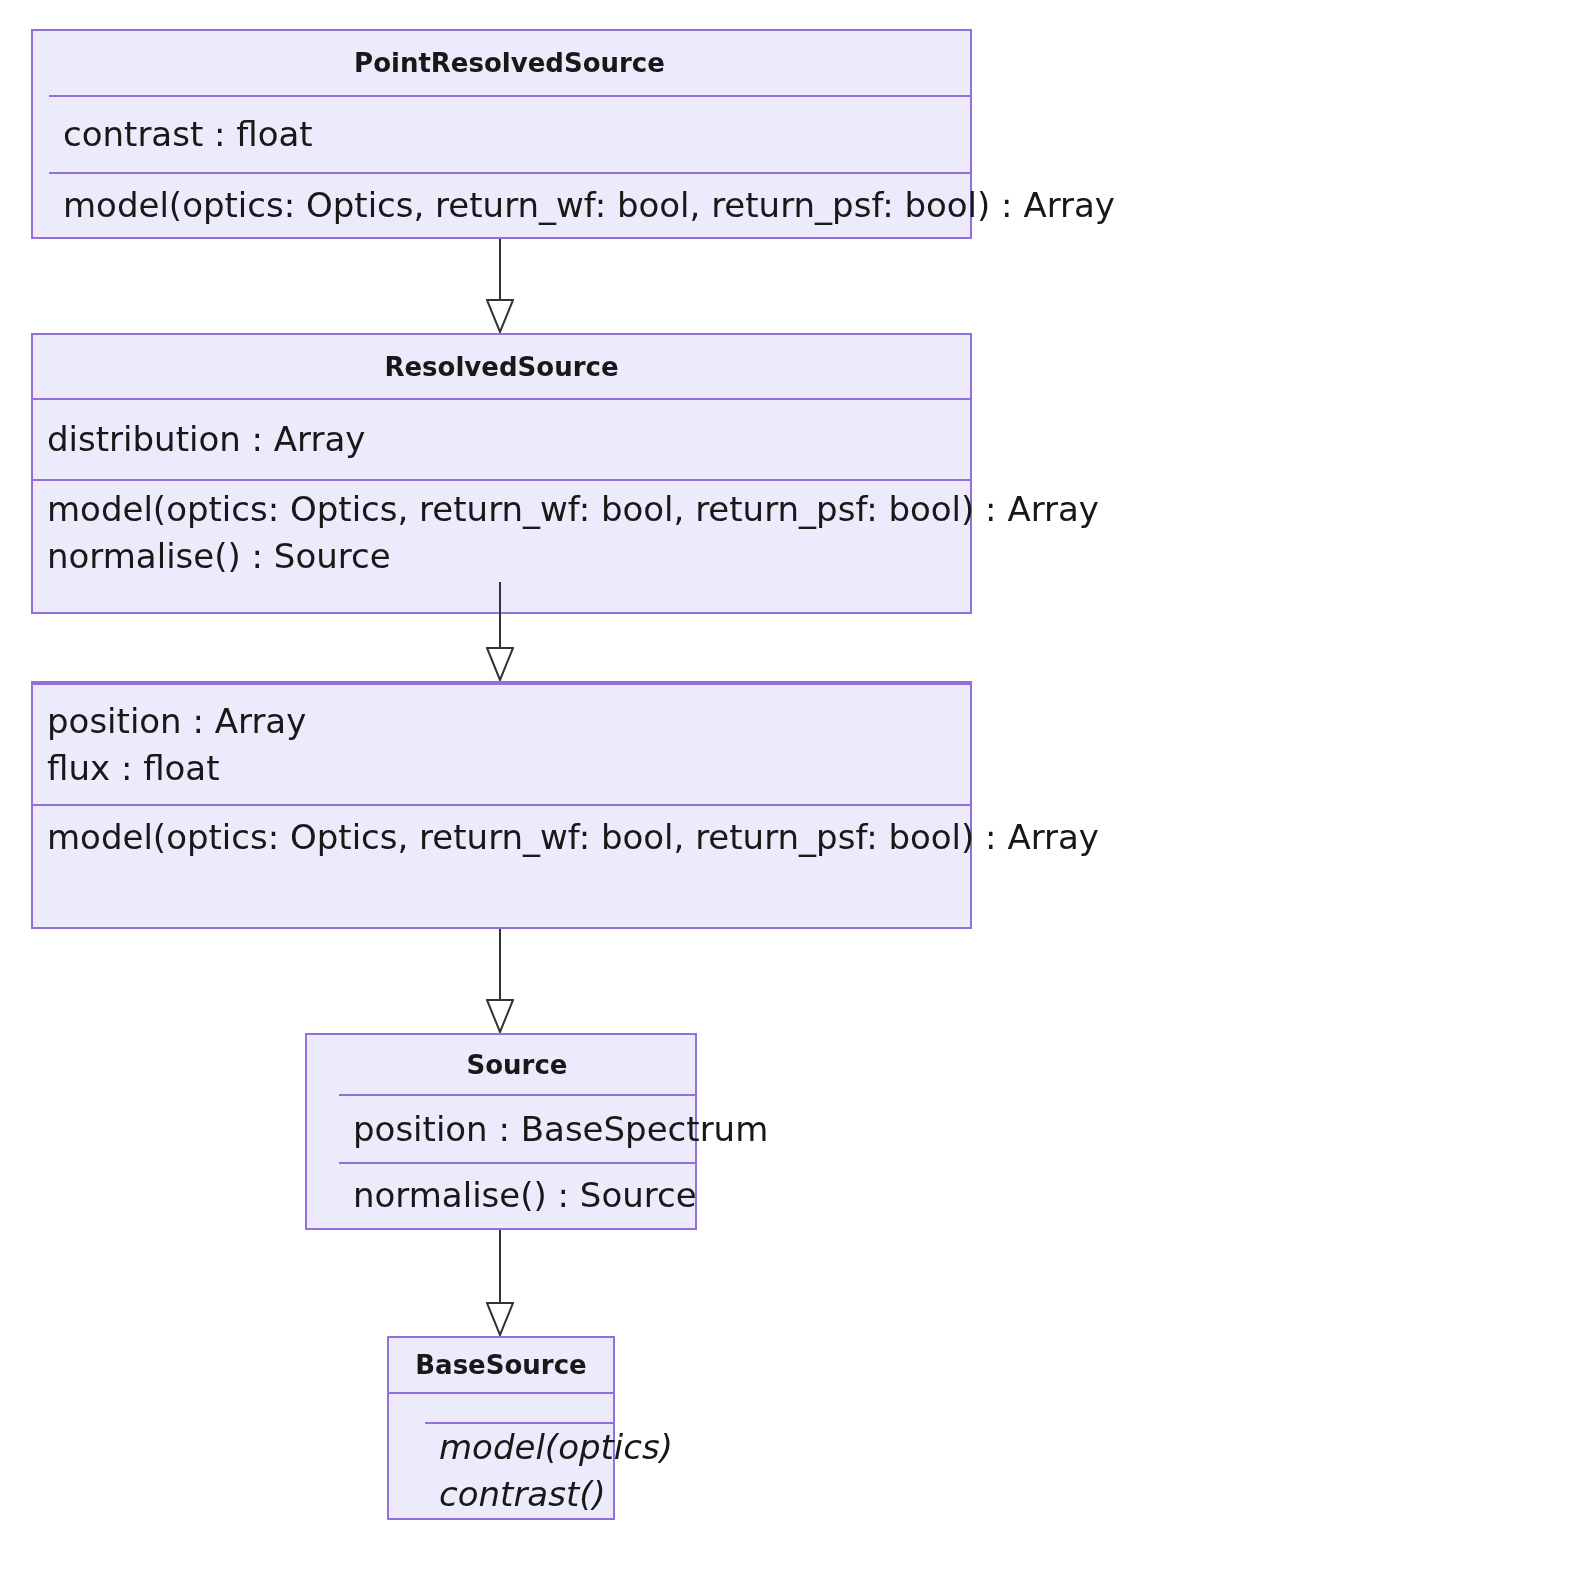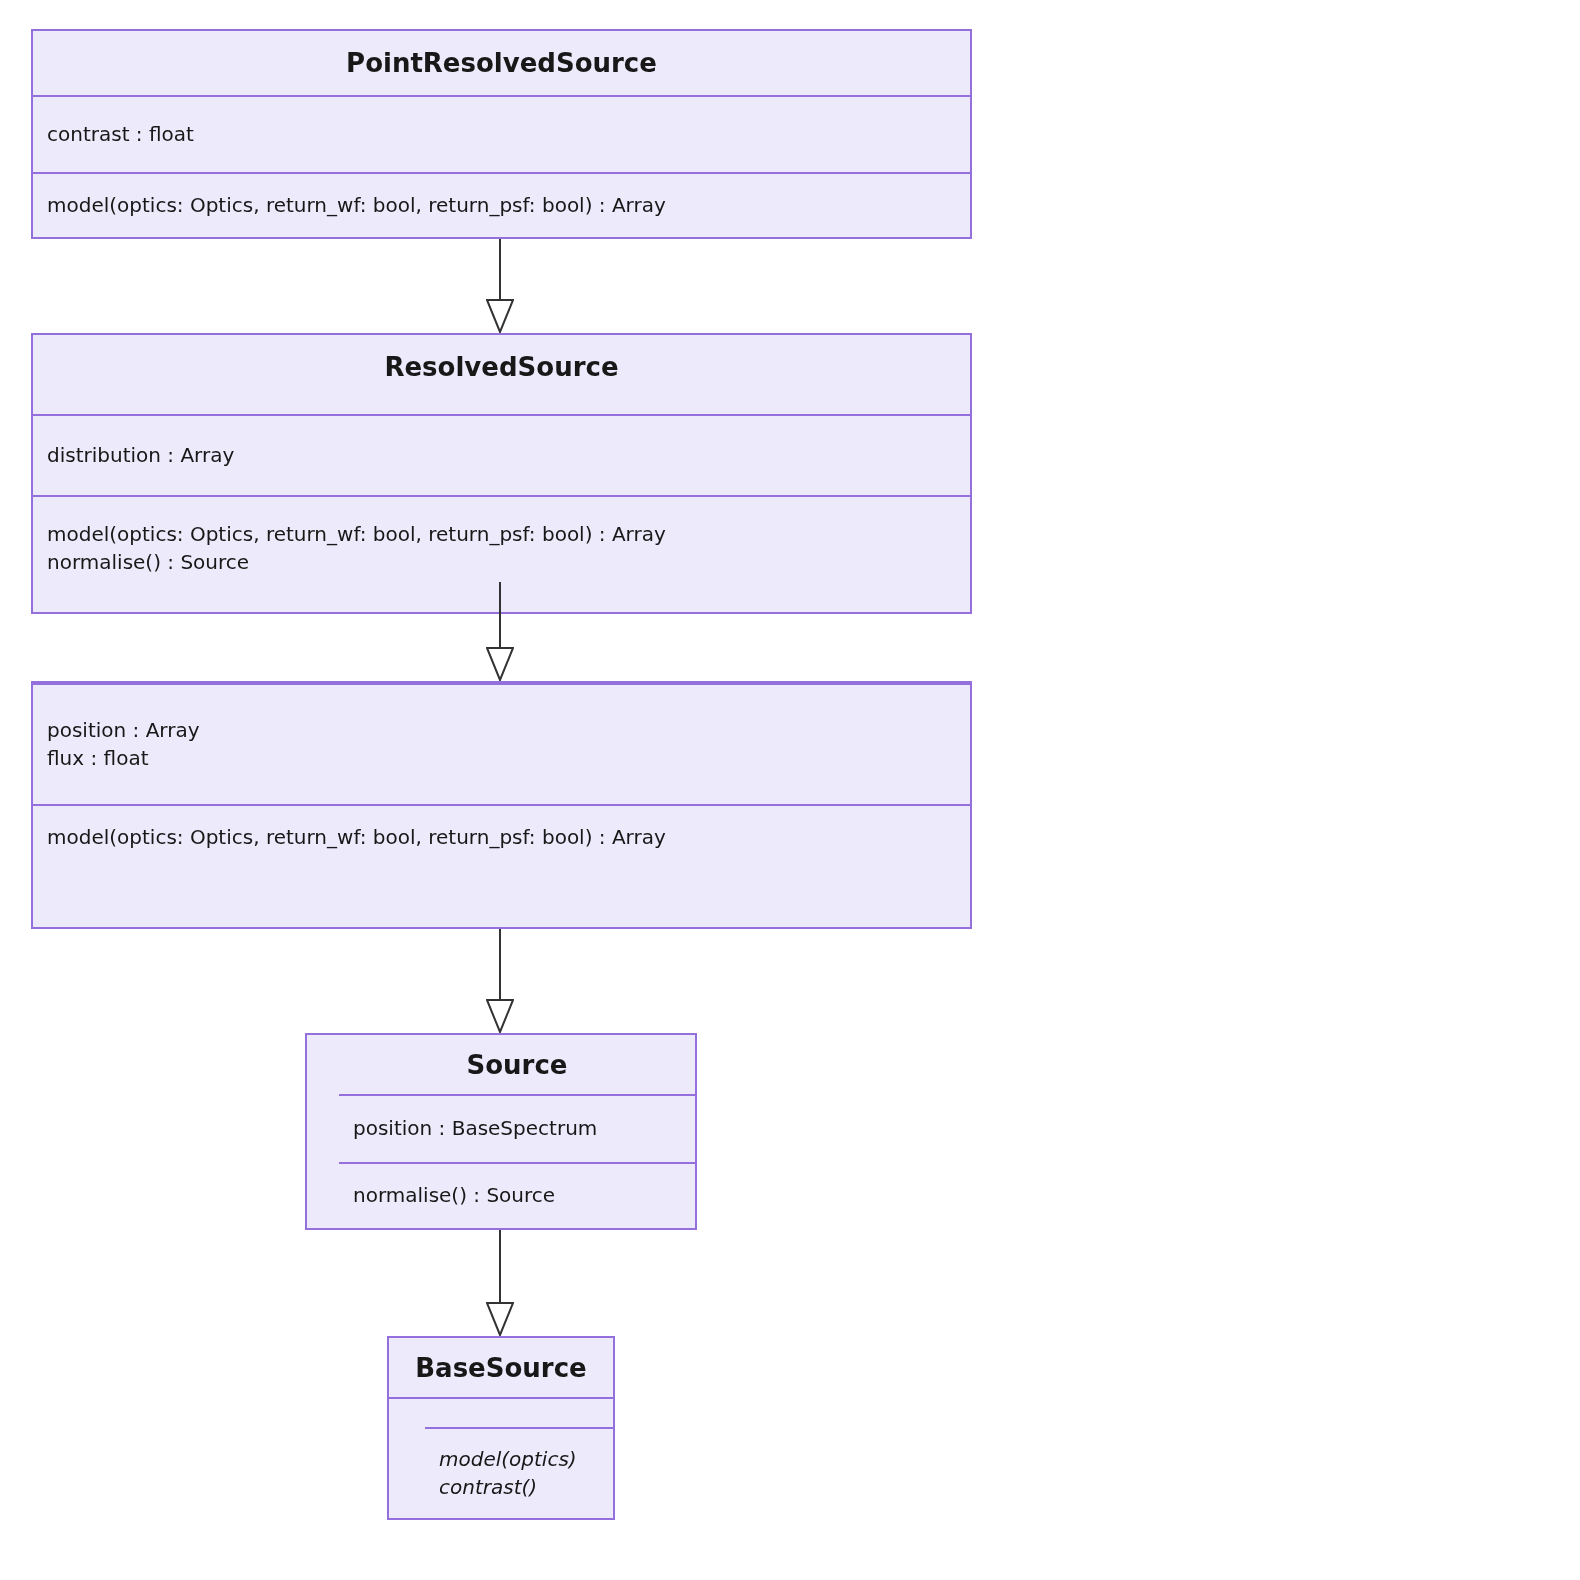--- a/index.html
+++ b/index.html
@@ -42,21 +42,21 @@
   }
   .uml-compartment {
     box-sizing: border-box;
     border-top: 2px solid #9370DB;
     padding: 0 14px;
     display: flex;
     flex-direction: column;
     justify-content: center;
   }
   .uml-row {
-    font-size: 20px;
+    font-size: 34px;
     color: #181818;
     line-height: 1.38;
     white-space: nowrap;
     text-align: left;
   }
   .uml-row.abstract {
     font-style: italic;
   }
   .uml-compartment.empty {
     min-height: 30px;
@@ -78,40 +78,40 @@
     position: absolute;
     left: 0;
     top: 0;
   }
 </style>
 </head>
 <body>
 
 <div id="diagram">
 
-  <div class="uml-class" style="left:31px; top:29px; width:941px; height:210px;">
+  <div class="uml-class" style="left:31px; top:29px; width:941px; height:210px;padding-left:16px;">
     <div class="uml-title" style="height:64px;">PointResolvedSource</div>
     <div class="uml-compartment" style="height:77px;">
       <div class="uml-row">contrast : float</div>
     </div>
     <div class="uml-compartment" style="height:65px;">
       <div class="uml-row">model(optics: Optics, return_wf: bool, return_psf: bool) : Array</div>
     </div>
   </div>
 
   <div class="edge" style="left:486px; top:239px; width:28px; height:94px;">
     <div class="edge-line" style="left:13px; top:0; height:66px;"></div>
     <svg class="edge-arrow" width="28" height="34" viewBox="0 0 28 34" style="left:0px; top:60px;">
       <polygon points="1,1 27,1 14,33" fill="#ffffff" stroke="#333333" stroke-width="2"></polygon>
     </svg>
   </div>
 
   <div class="uml-class" style="left:31px; top:333px; width:941px; height:281px;">
     <div class="uml-title" style="height:63px;">ResolvedSource</div>
-    <div class="uml-compartment" style="height:81px;margin-top:16px;">
+    <div class="uml-compartment" style="height:81px;">
       <div class="uml-row">distribution : Array</div>
     </div>
     <div class="uml-compartment" style="height:105px;">
       <div class="uml-row">model(optics: Optics, return_wf: bool, return_psf: bool) : Array</div>
       <div class="uml-row">normalise() : Source</div>
     </div>
   </div>
 
   <div class="edge" style="left:486px; top:582px; width:28px; height:99px;">
     <div class="edge-line" style="left:13px; top:0; height:70px;"></div>

